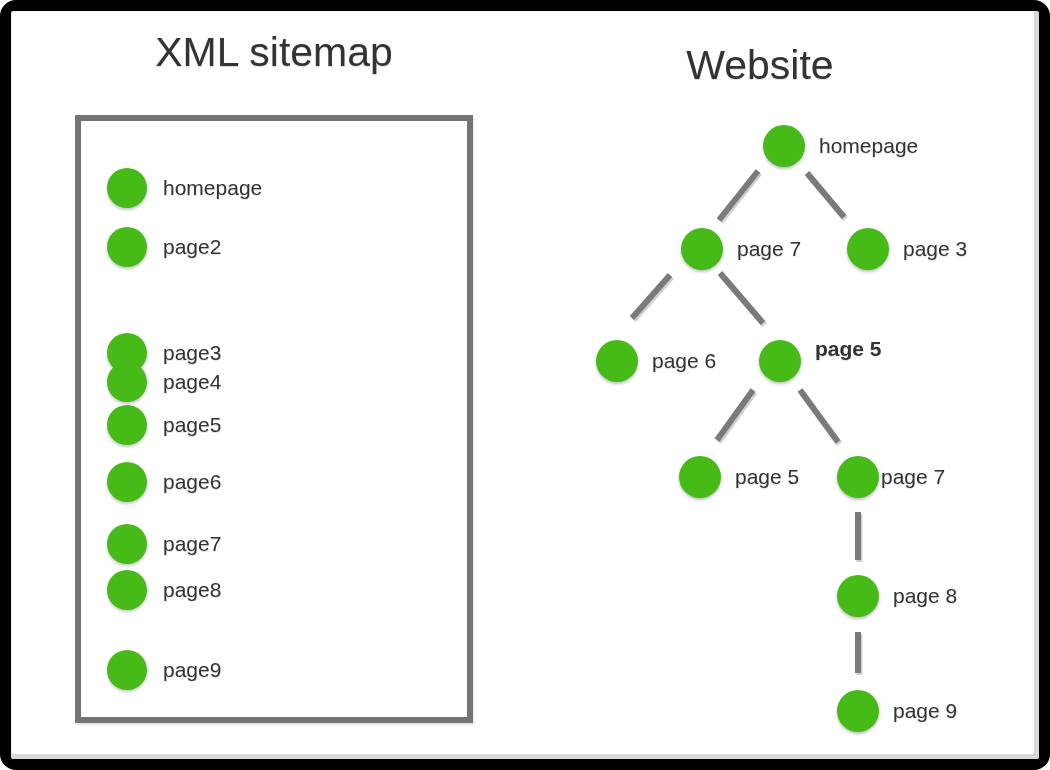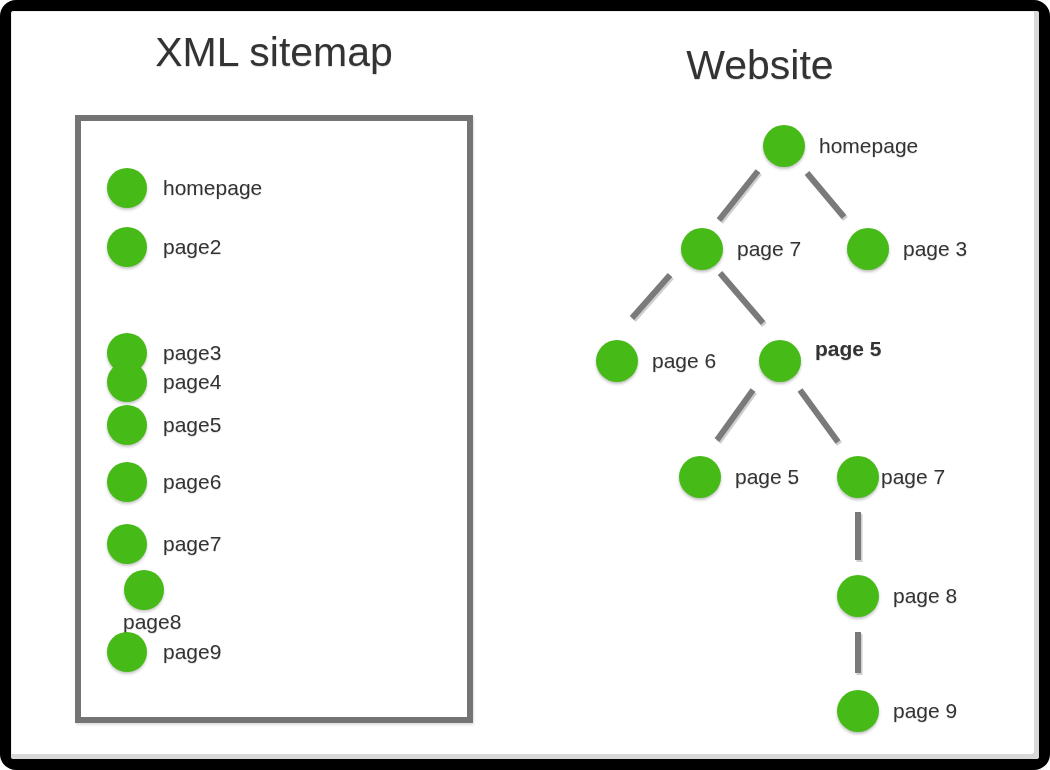--- a/index.html
+++ b/index.html
@@ -132,25 +132,25 @@
         <span class="list-label">page5</span>
       </div>
       <div class="list-row" style="top: 462px;">
         <div class="list-dot" style="background: rgb(70, 186, 22);"></div>
         <span class="list-label">page6</span>
       </div>
       <div class="list-row" style="top: 523.5px;">
         <div class="list-dot" style="background: rgb(70, 186, 22);"></div>
         <span class="list-label">page7</span>
       </div>
-      <div class="list-row" style="top: 570px; flex-direction: column;">
+      <div class="list-row" style="top: 570px;">
         <div class="list-dot" style="background: rgb(70, 186, 22);"></div>
         <span class="list-label">page8</span>
       </div>
-      <div class="list-row" style="top: 632px;">
+      <div class="list-row" style="top: 650px;">
         <div class="list-dot" style="background: rgb(70, 186, 22);"></div>
         <span class="list-label">page9</span>
       </div>
     </div>
 
   <svg id="tree-svg" class="tree-svg" width="1050" height="770">
       <line x1="759.5" y1="173" x2="720.5" y2="222" stroke="#cfcfcf" stroke-width="6"></line>
       <line x1="808.5" y1="175" x2="845.5" y2="219" stroke="#cfcfcf" stroke-width="6"></line>
       <line x1="671.5" y1="277" x2="633.5" y2="320" stroke="#cfcfcf" stroke-width="6"></line>
       <line x1="721.5" y1="275" x2="764.5" y2="325" stroke="#cfcfcf" stroke-width="6"></line>

